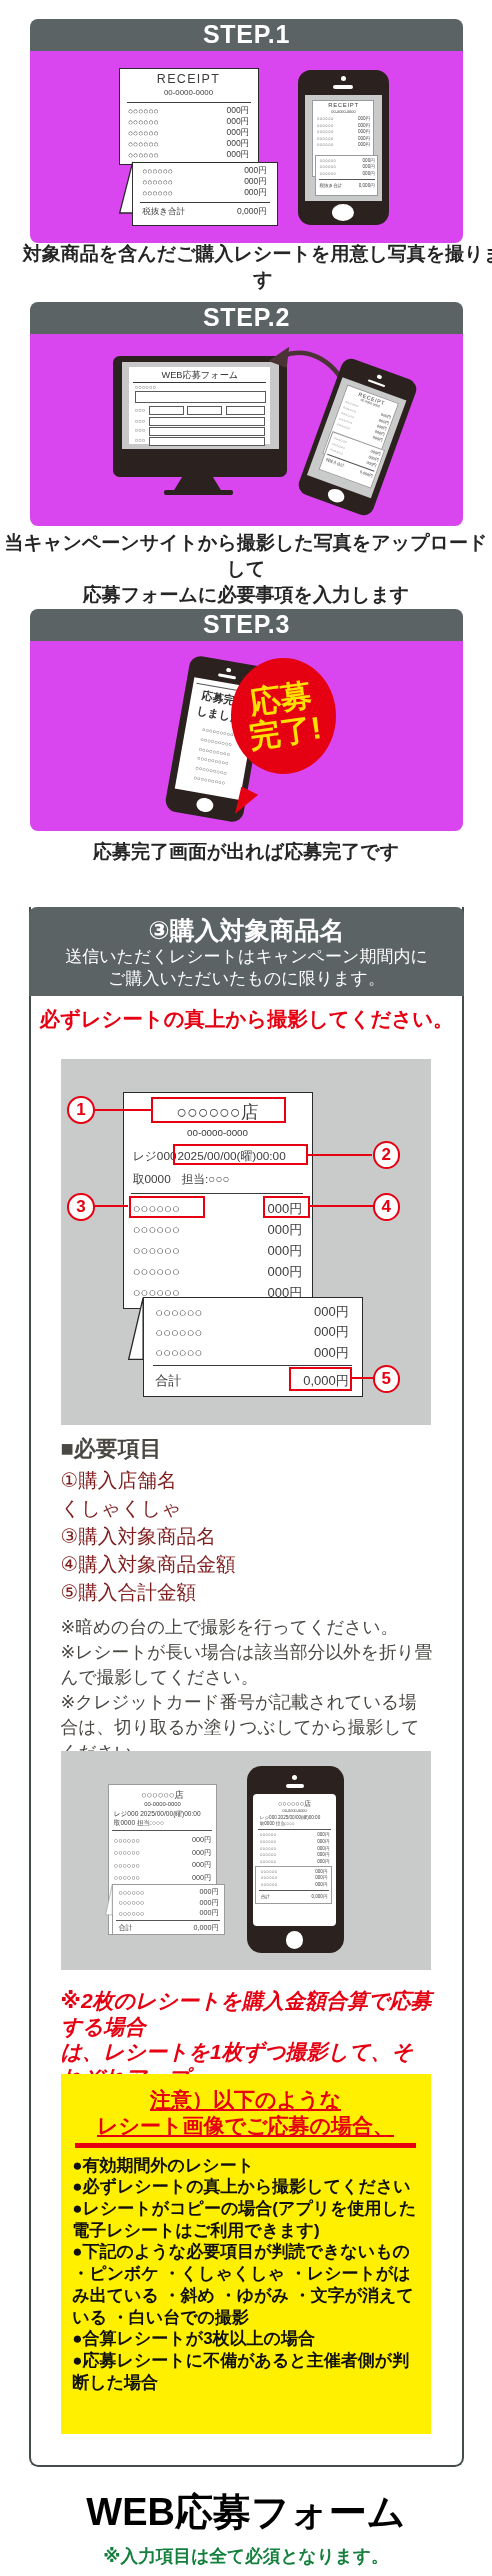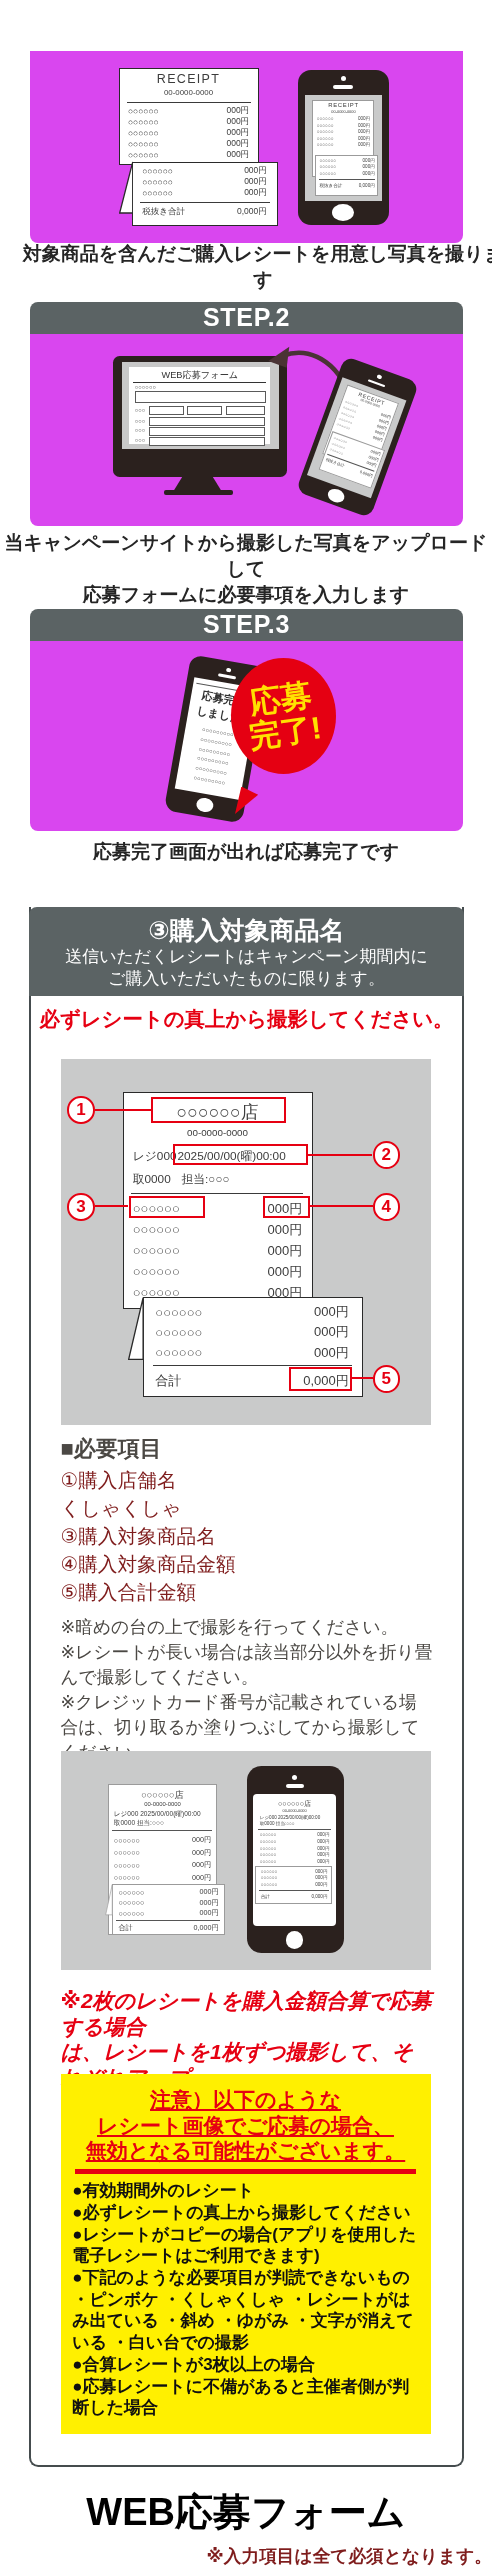--- a/index.html
+++ b/index.html
@@ -41,34 +41,37 @@
   .req-title{position:absolute;left:29.5px;top:527px;color:#4b4844;font-weight:bold;font-size:22px;}
   .req-list{position:absolute;left:29.5px;top:559px;color:#7f1d1d;font-size:19.7px;line-height:28px;}
   .notes{position:absolute;left:29.5px;top:708px;width:373px;color:#4b4844;font-size:17.7px;line-height:25px;}
   .rednote{position:absolute;left:29.5px;top:1081px;width:373px;color:#e60012;font-weight:bold;font-size:21px;line-height:25.6px;font-style:italic;}
   .yellow{position:absolute;left:29.5px;top:1167px;width:370px;height:360px;background:#fff000;overflow:hidden;}
   .caution-head{margin-top:13px;text-align:center;color:#e60012;font-weight:bold;font-size:21px;line-height:25.6px;text-decoration:underline;}
   .caution-divider{margin:5.3px auto 6.6px auto;width:341px;height:4.6px;background:#e60012;}
   .bullets{padding:0 11.8px;color:#101010;font-weight:bold;font-size:17px;line-height:21.7px;}
   .bullets div{margin:0;}
   .footer-title{position:absolute;left:0;top:2487px;width:492px;text-align:center;color:#000;font-weight:bold;font-size:38px;}
-  .footer-note{position:absolute;left:0;top:2544px;width:492px;text-align:right;color:#7f1d1d;font-weight:bold;font-size:17.7px;}
+  .footer-note{position:absolute;left:0;top:2544px;width:492px;text-align:center;color:#15803d;font-weight:bold;font-size:17.7px;}
   
   .t{position:absolute;color:#3c3c3c;white-space:nowrap;}
   .bubble{position:absolute;background:#e50012;border-radius:50%;display:flex;align-items:center;justify-content:center;z-index:3;}
   .bubble-text{transform:rotate(-8deg);color:#ffe100;font-weight:bold;font-size:31px;line-height:34px;text-align:center;white-space:nowrap;}
   .bubble-tail{position:absolute;background:#e50012;z-index:2;clip-path:polygon(0 100%,22% 0,80% 30%);}
   .formbox{position:absolute;border:1.3px solid #5a5a5a;background:#fff;box-sizing:border-box;}
 </style>
 </head>
 <body>
 
 <div id="page">
 
   <section class="card" style="top:19px;height:223px;">
+    <div class="card-head">
+      <span>STEP.1</span>
+    </div>
     <div class="card-body" style="height:192px;">
 
       <div class="paper" style="left:89px;top:17px;width:140px;height:97px;">
         <div class="t ctr" style="left:0;top:3.9px;width:137px;font-size:12.5px;letter-spacing:1.3px;">RECEIPT</div>
         <div class="t ctr" style="left:0;top:19.7px;width:137px;font-size:7.9px;">00-0000-0000</div>
         <div class="hr" style="left:6.6px;top:33px;width:124px;"></div>
         <div class="abs" style="left:0;top:37px;width:137px;padding:0 7.9px;box-sizing:border-box;font-size:8.5px;">
             <div class="rrow" style="height: 11px;">
               <span>○○○○○○</span>
               <span>000円</span>
@@ -549,21 +552,20 @@
     <div class="rednote">
         <div>※2枚のレシートを購入金額合算で応募する場合</div>
         <div>は、レシートを1枚ずつ撮影して、それぞれアップ</div>
         <div>ロードしてください。</div>
       </div>
 
     <div class="yellow">
       <div class="caution-head">
           <div>注意）以下のような</div>
           <div>レシート画像でご応募の場合、</div>
-          <div>無効となる可能性がございます。</div>
         </div>
       <div class="caution-divider"></div>
       <div class="bullets">
           <div>●有効期間外のレシート</div>
           <div>●必ずレシートの真上から撮影してください</div>
           <div>●レシートがコピーの場合(アプリを使用した電子レシートはご利用できます)</div>
           <div>●下記のような必要項目が判読できないもの</div>
           <div>・ピンボケ ・くしゃくしゃ ・レシートがはみ出ている ・斜め ・ゆがみ ・文字が消えている ・白い台での撮影</div>
           <div>●合算レシートが3枚以上の場合</div>
           <div>●応募レシートに不備があると主催者側が判断した場合</div>

